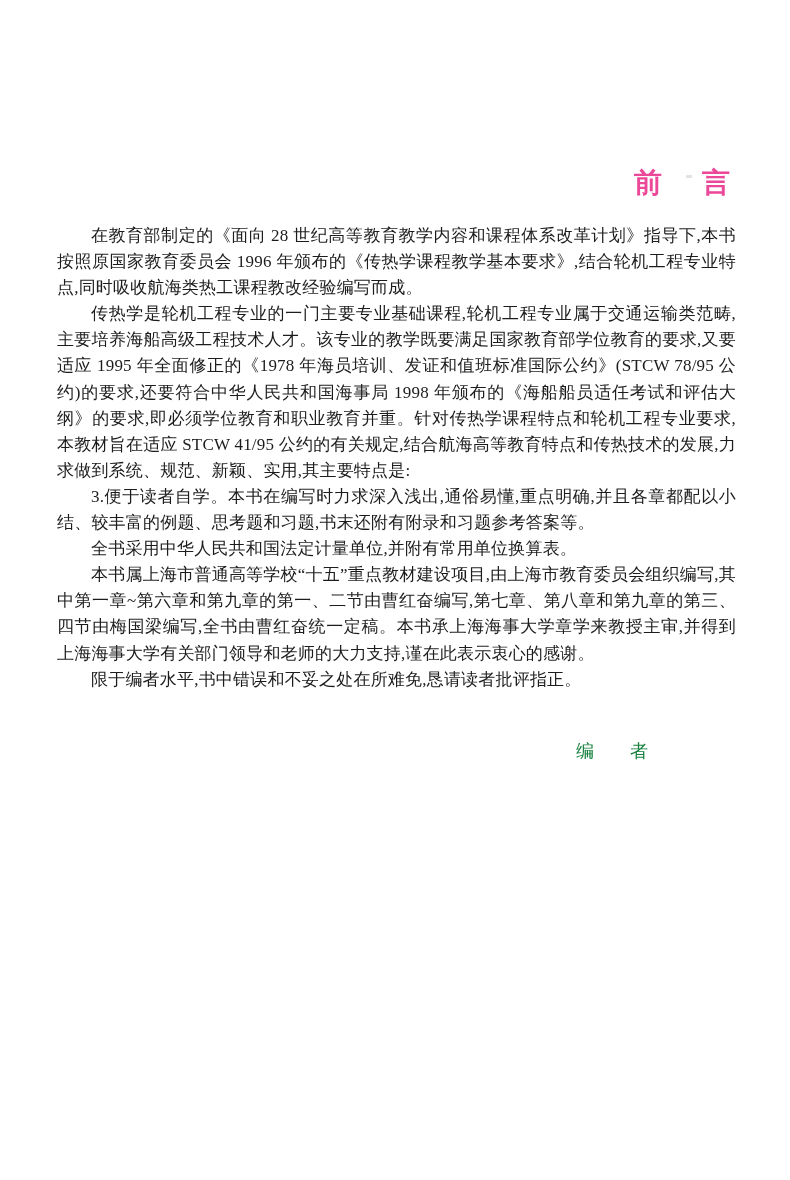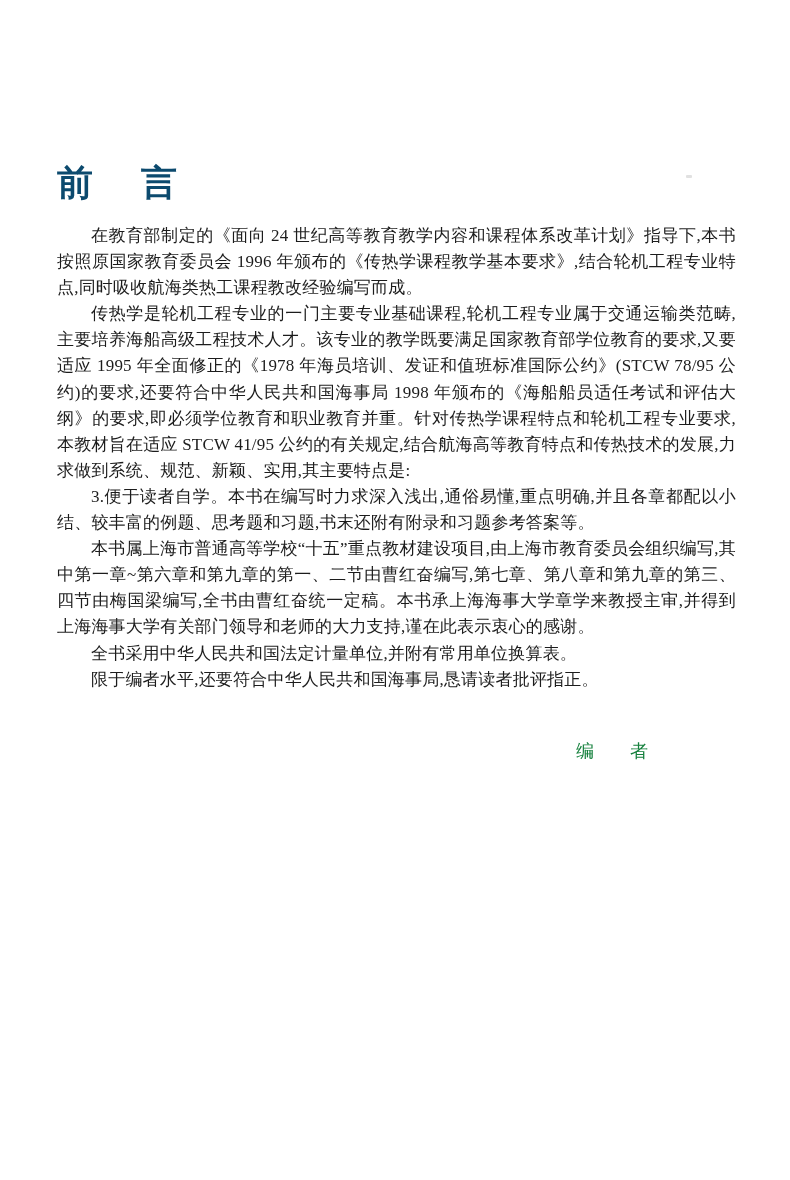--- a/index.html
+++ b/index.html
@@ -14,27 +14,27 @@
     background: #ffffff;
     color: #1c1c1c;
     font-family: "Liberation Serif", "DejaVu Serif", serif;
     overflow: hidden;
   }
   .content {
     padding: 0 54px 0 57px;
   }
   .page-title {
     margin: 165px 0 0 0;
-    text-align: left;
+    text-align: right;
     font-family: "Liberation Sans", "DejaVu Sans", sans-serif;
     font-weight: bold;
-    font-size: 36px;
+    font-size: 28px;
     line-height: 36px;
     letter-spacing: 6px;
-    color: #0c4a6e;
+    color: #ec4899;
     white-space: pre;
   }
   .body-text p {
     margin: 0;
     font-size: 17px;
     line-height: 26.1px;
     text-align: justify;
     text-justify: inter-character;
     text-indent: 2em;
     letter-spacing: 0.2px;
@@ -63,22 +63,22 @@
   }
 </style>
 </head>
 <body>
 
 <div class="page">
   <div class="scan-artifact"></div>
   <div class="content">
     <h1 class="page-title">前　言</h1>
     <div class="body-text">
-      <p>在教育部制定的《面向 24 世纪高等教育教学内容和课程体系改革计划》指导下,本书按照原国家教育委员会 1996 年颁布的《传热学课程教学基本要求》,结合轮机工程专业特点,同时吸收航海类热工课程教改经验编写而成。</p>
+      <p>在教育部制定的《面向 28 世纪高等教育教学内容和课程体系改革计划》指导下,本书按照原国家教育委员会 1996 年颁布的《传热学课程教学基本要求》,结合轮机工程专业特点,同时吸收航海类热工课程教改经验编写而成。</p>
       <p>传热学是轮机工程专业的一门主要专业基础课程,轮机工程专业属于交通运输类范畴,主要培养海船高级工程技术人才。该专业的教学既要满足国家教育部学位教育的要求,又要适应 1995 年全面修正的《1978 年海员培训、发证和值班标准国际公约》(STCW 78/95 公约)的要求,还要符合中华人民共和国海事局 1998 年颁布的《海船船员适任考试和评估大纲》的要求,即必须学位教育和职业教育并重。针对传热学课程特点和轮机工程专业要求,本教材旨在适应 STCW 41/95 公约的有关规定,结合航海高等教育特点和传热技术的发展,力求做到系统、规范、新颖、实用,其主要特点是:</p>
       <p>3.便于读者自学。本书在编写时力求深入浅出,通俗易懂,重点明确,并且各章都配以小结、较丰富的例题、思考题和习题,书末还附有附录和习题参考答案等。</p>
+      <p>全书采用中华人民共和国法定计量单位,并附有常用单位换算表。</p>
       <p>本书属上海市普通高等学校“十五”重点教材建设项目,由上海市教育委员会组织编写,其中第一章~第六章和第九章的第一、二节由曹红奋编写,第七章、第八章和第九章的第三、四节由梅国梁编写,全书由曹红奋统一定稿。本书承上海海事大学章学来教授主审,并得到上海海事大学有关部门领导和老师的大力支持,谨在此表示衷心的感谢。</p>
-      <p>全书采用中华人民共和国法定计量单位,并附有常用单位换算表。</p>
-      <p>限于编者水平,还要符合中华人民共和国海事局,恳请读者批评指正。</p>
+      <p>限于编者水平,书中错误和不妥之处在所难免,恳请读者批评指正。</p>
     </div>
     <p class="signature">编　　者</p>
   </div>
 </div>
 
 </body></html>

